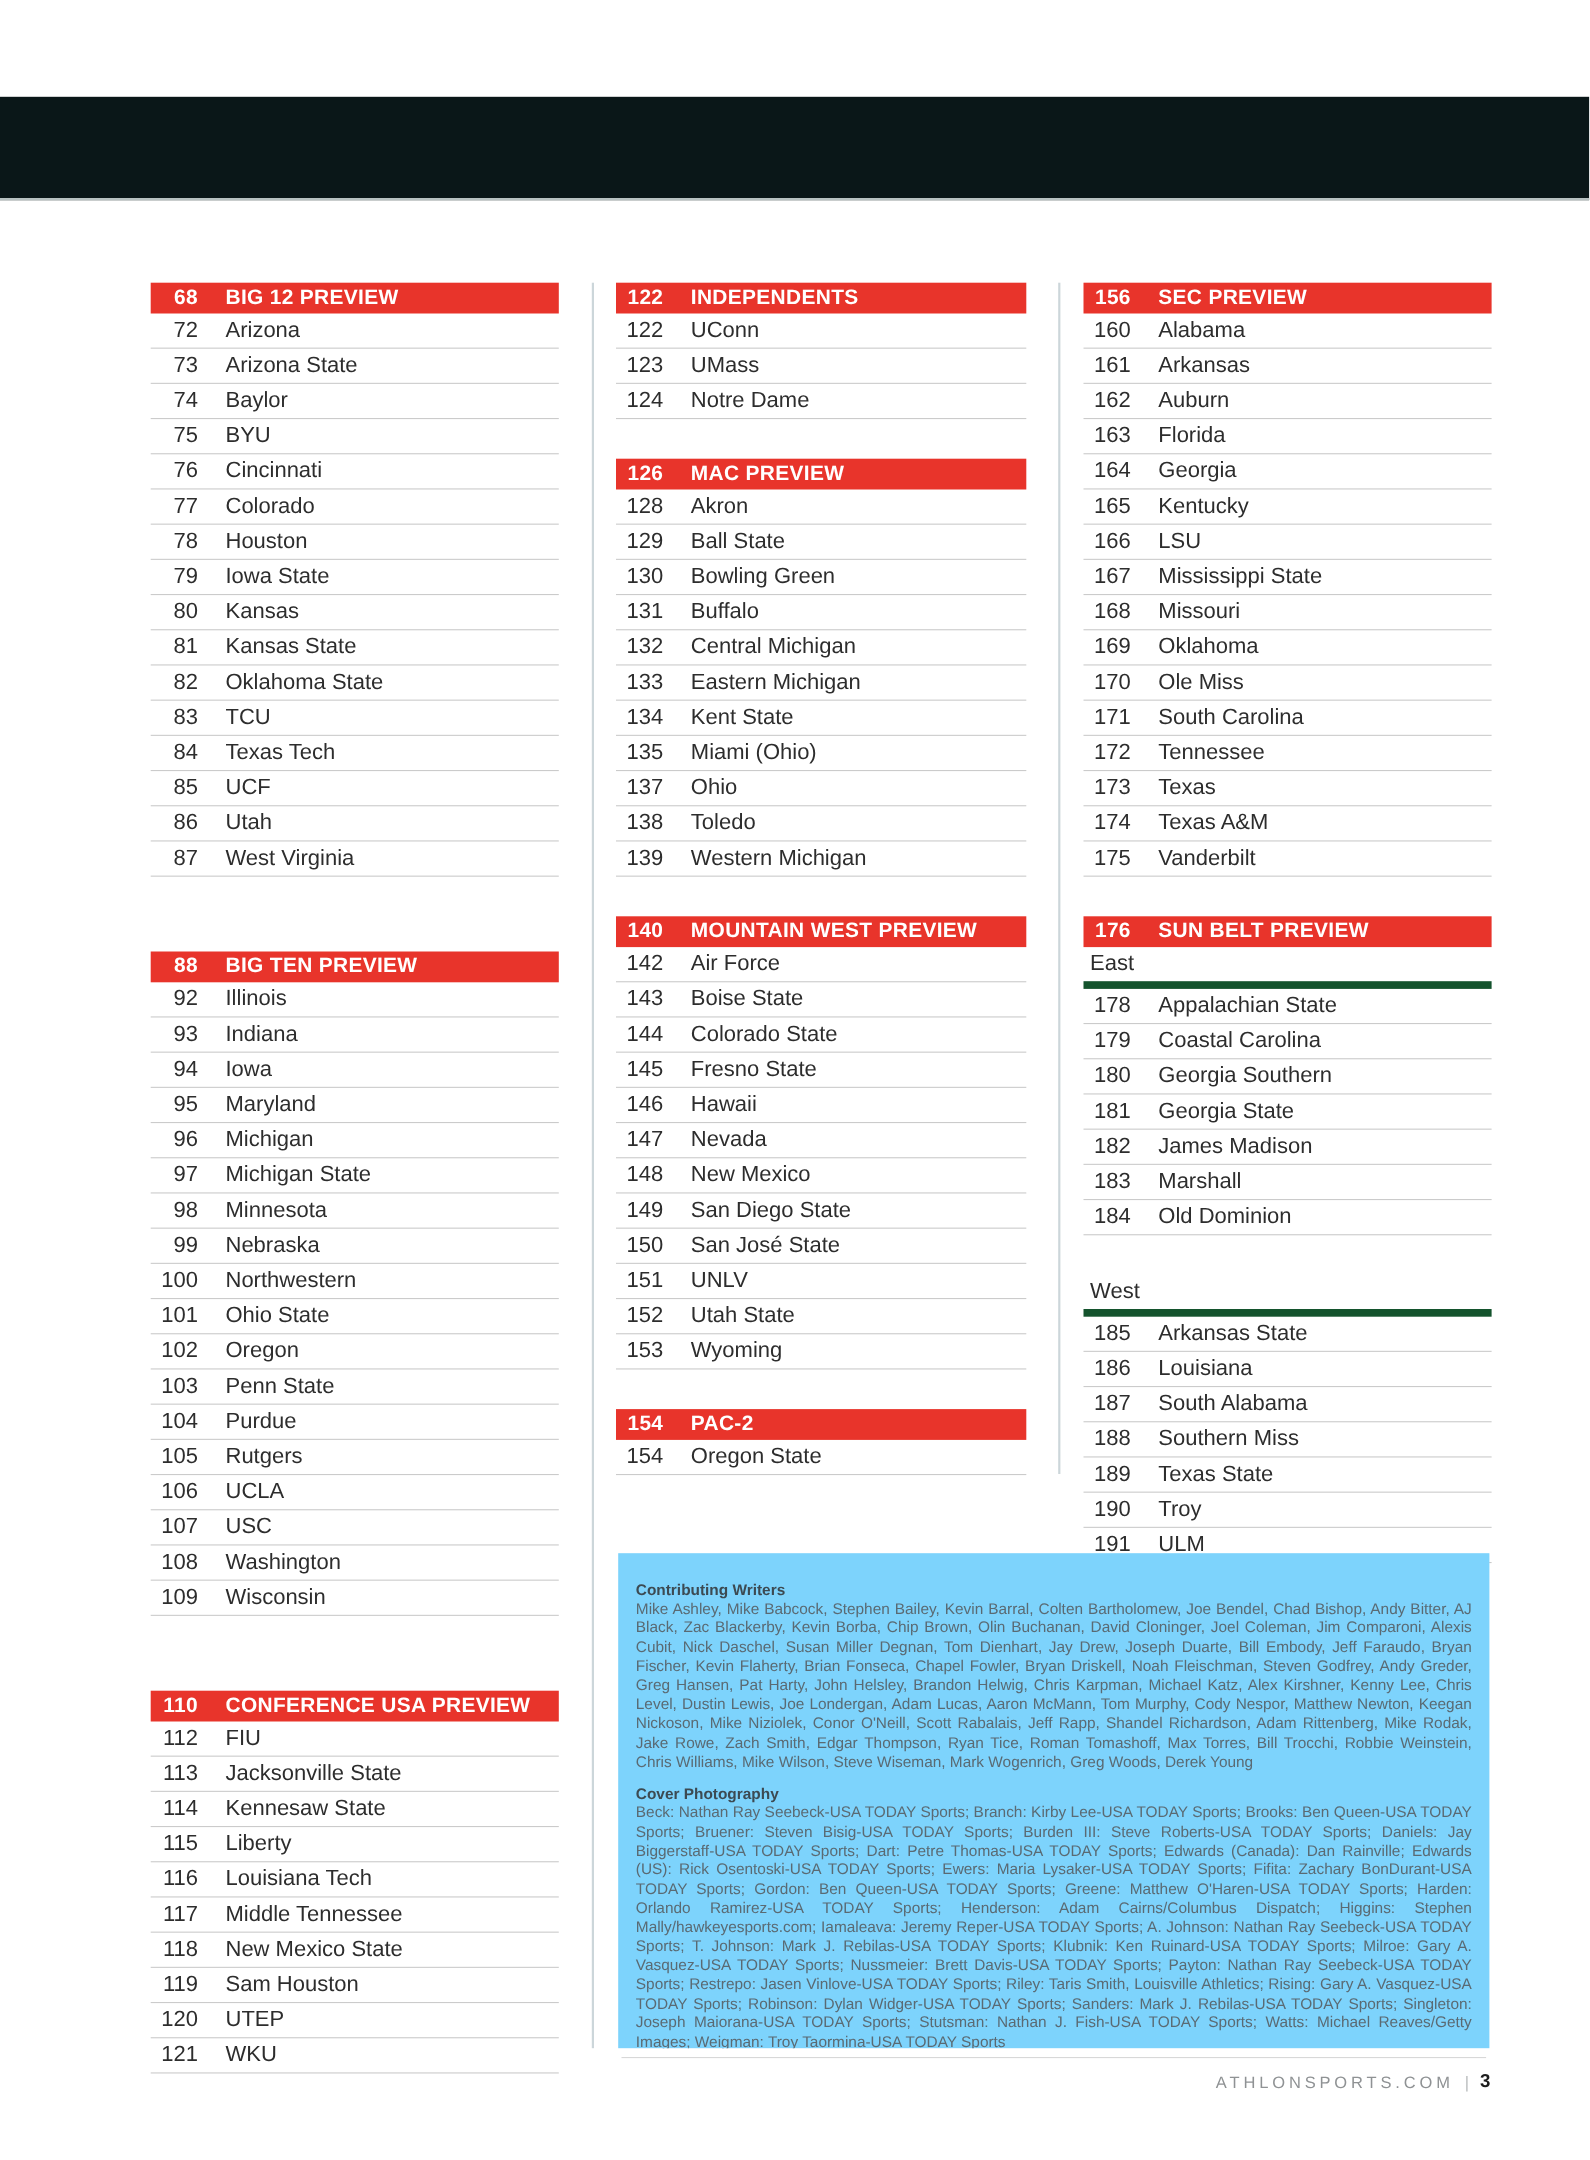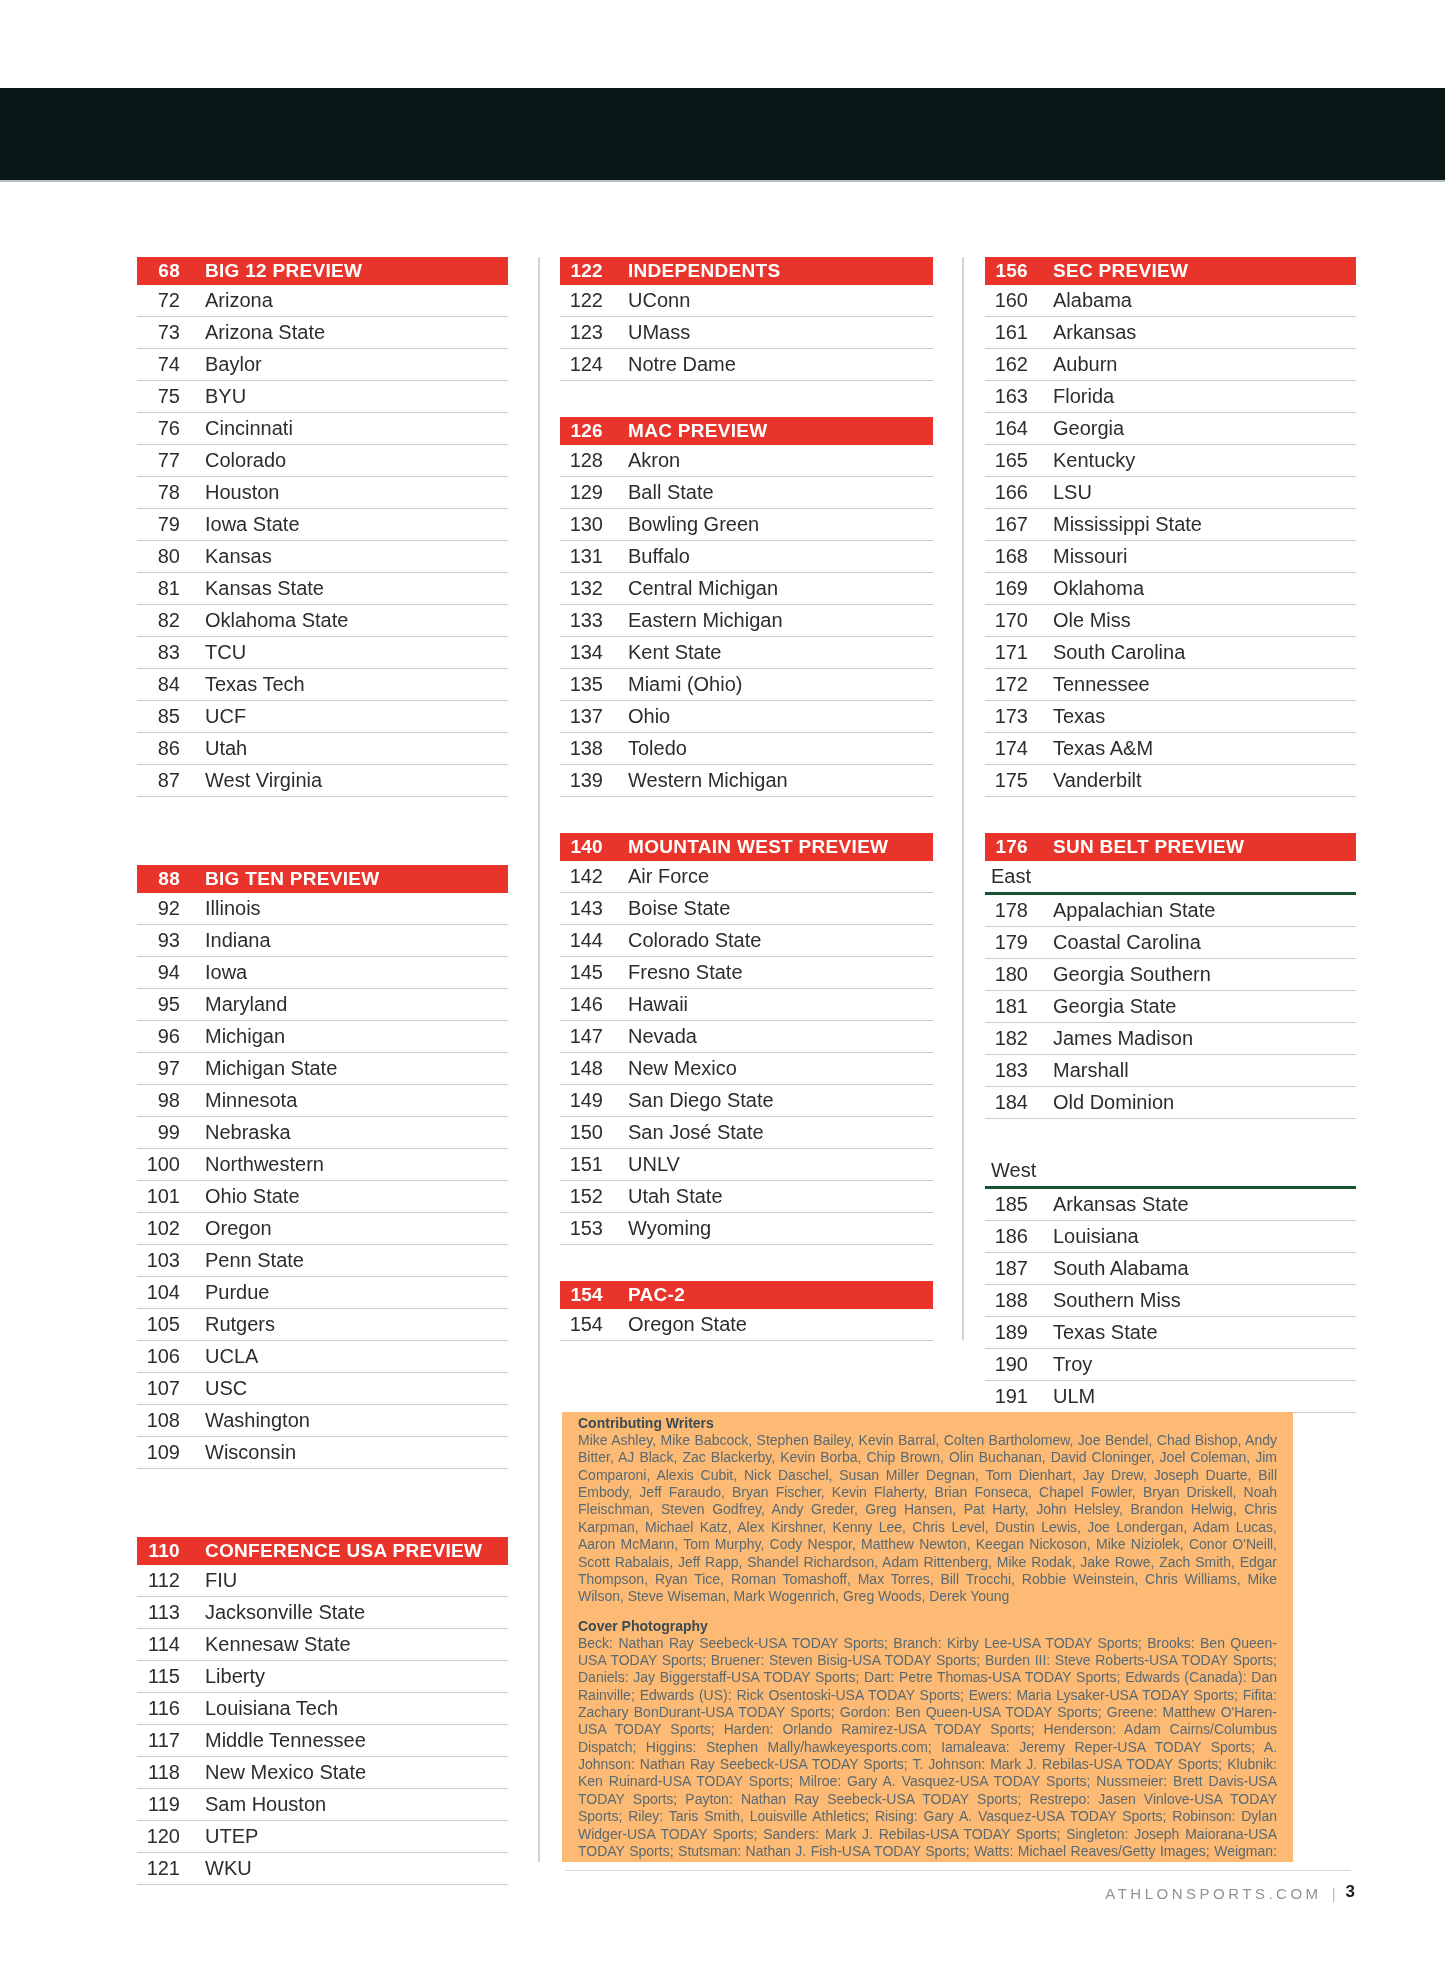--- a/index.html
+++ b/index.html
@@ -26,26 +26,26 @@
   .sec-bar{height:28px;background:#e8342b;color:#ffffff;display:flex;align-items:center;
            font-weight:bold;font-size:19px;letter-spacing:.3px;}
   .sec-bar .num{width:43px;text-align:right;flex:0 0 43px;}
   .sec-bar .ttl{margin-left:25px;white-space:nowrap;}
 
   .row{height:31px;display:flex;align-items:center;border-bottom:1px solid #cbcbcb;
        font-size:20px;color:#2d2d2d;}
   .row .num{width:43px;text-align:right;flex:0 0 43px;}
   .row .nm{margin-left:25px;white-space:nowrap;}
 
-  .grp-label{height:31px;display:flex;align-items:center;border-bottom:3px solid #14532d;
+  .grp-label{height:31px;display:flex;align-items:center;border-bottom:7px solid #14532d;
              font-size:20px;color:#2d2d2d;padding-left:6px;}
   .grp-gap{margin-top:36px;}
 
-  .credits{position:absolute;left:562px;top:1412px;width:731px;height:450px;
-           background:#fdba74;box-sizing:border-box;padding:3px 16px;overflow:hidden;}
+  .credits{position:absolute;left:562px;top:1412px;width:792px;height:450px;
+           background:#7dd3fc;box-sizing:border-box;padding:25px 16px;overflow:hidden;}
   .credits h3{margin:0 0 1px 0;font-size:14px;color:#3c4a52;font-weight:bold;}
   .credits p{margin:0 0 12px 0;font-size:14px;line-height:1.24;color:#5a6a73;
              text-align:justify;}
 
   .footer-rule{position:absolute;left:565px;top:1870px;width:786px;height:1px;background:#d8d8d8;}
   .footer{position:absolute;right:90px;top:1882px;display:flex;align-items:flex-end;gap:10px;
           font-size:15px;}
   .footer .site{color:#8f9294;letter-spacing:3.5px;}
   .footer .sep{color:#b9bcbd;font-weight:300;}
   .footer .pg{color:#1d1d1d;font-weight:bold;font-size:17px;}

